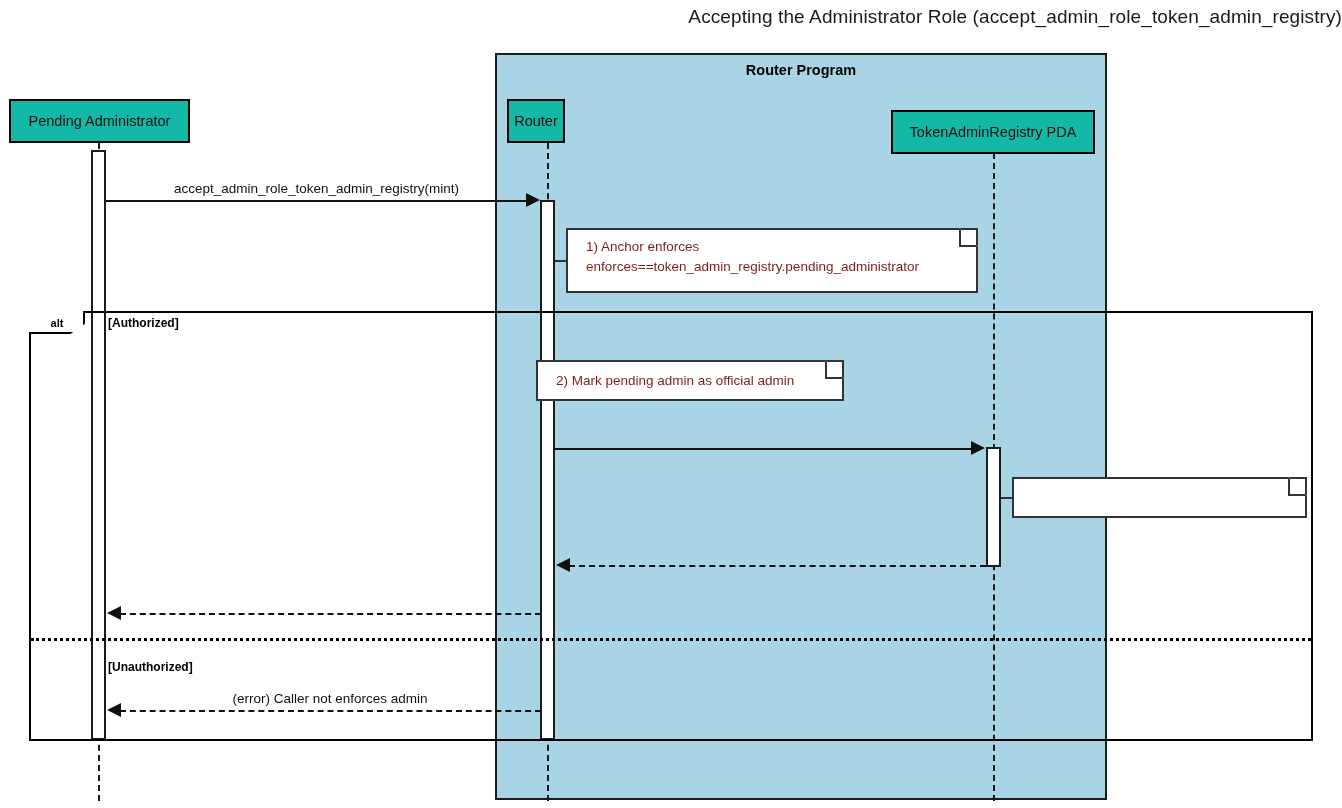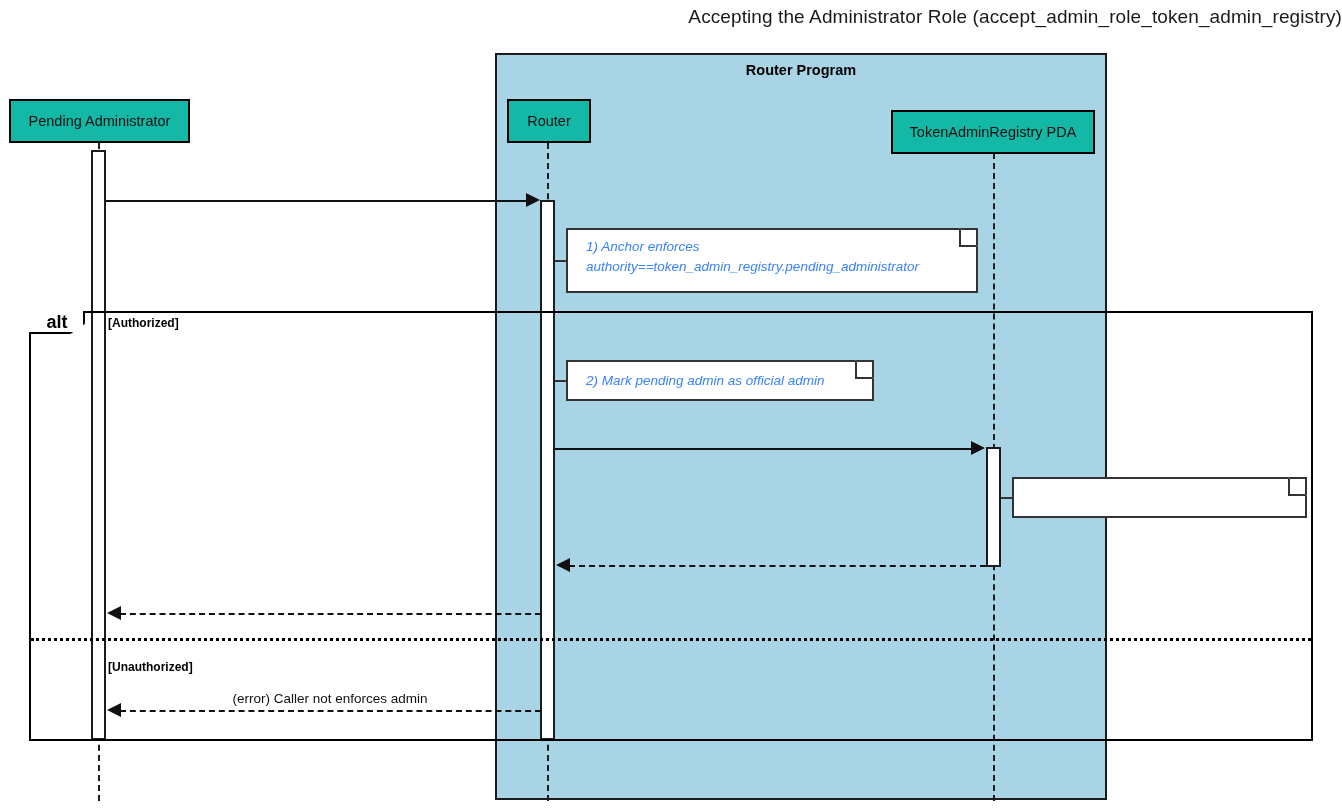--- a/index.html
+++ b/index.html
@@ -105,24 +105,23 @@
     border-right: 14px solid #111111;
   }
 
   
   .note {
     background: #ffffff;
     border: 2px solid #333333;
     box-sizing: border-box;
     font-size: 13.5px;
     line-height: 1.45;
-    color: #3b82f6;
+    color: #7f1d1d;
     padding: 7px 0 7px 18px;
     position: absolute;
-    font-style: italic;
   }
   .note .fold {
     position: absolute;
     top: -2px;
     right: -2px;
     width: 17px;
     height: 17px;
     background: #ffffff;
     border-left: 2px solid #333333;
     border-bottom: 2px solid #333333;
@@ -156,21 +155,21 @@
     clip-path: polygon(0 0, 100% 0, 100% 55%, 74% 100%, 0 100%);
   }
   .frag-tab-inner {
     left: 29px;
     top: 311px;
     width: 56px;
     height: 23px;
     display: flex;
     align-items: center;
     justify-content: center;
-    font-size: 18px;
+    font-size: 11px;
     font-weight: bold;
     color: #000000;
   }
   .frag-guard {
     font-size: 12px;
     font-weight: bold;
     color: #000000;
     white-space: nowrap;
   }
   .frag-divider {
@@ -189,50 +188,51 @@
   <div class="abs group-title">Router Program</div>
 
   <div class="abs lifeline" style="left:98px; top:143px; height:658px;"></div>
   <div class="abs lifeline" style="left:547px; top:143px; height:658px;"></div>
   <div class="abs lifeline" style="left:993px; top:143px; height:658px;"></div>
 
   <div class="abs participant" style="left:9px; top:99px; width:181px; height:44px;">
     <span>Pending Administrator</span>
   </div>
 
-  <div class="abs participant" style="left:507px; top:99px; width:84px; height:44px;">
+  <div class="abs participant" style="left:507px; top:99px; width:58px; height:44px;">
     <span>Router</span>
   </div>
 
   <div class="abs participant" style="left:891px; top:99px; width:204px; height:44px;margin-top:11px;">
     <span>TokenAdminRegistry PDA</span>
   </div>
 
   <div class="abs activation" style="left:91px; top:150px; height:590px;"></div>
   <div class="abs activation" style="left:540px; top:200px; height:540px;"></div>
   <div class="abs activation" style="left:986px; top:447px; height:120px;"></div>
 
+  <div class="abs msg-label" style="left:106px; top:181px; width:421px;">accept_admin_role_token_admin_registry(mint)</div>
   <div class="abs msg-line" style="left:106px; top:200px; width:422px;"></div>
   <div class="abs arrow-right" style="left:526px; top:193px;"></div>
 
   <div class="abs note-connector" style="left:555px; top:260px; width:14px;"></div>
   <div class="note" style="left:566px; top:228px; width:412px; height:65px;">
     <span class="fold"></span>
     <div>1) Anchor enforces</div>
-    <div>authority==token_admin_registry.pending_administrator</div>
+    <div>enforces==token_admin_registry.pending_administrator</div>
   </div>
 
   <div class="abs frag-box"></div>
   <div class="abs frag-tab"></div>
   <div class="abs frag-tab-inner">alt</div>
 
   <div class="abs frag-guard" style="left:108px; top:316px;">[Authorized]</div>
 
   <div class="abs note-connector" style="left:555px; top:380px; width:14px;"></div>
-  <div class="note" style="left:566px; top:360px; width:308px; height:41px; display:flex; align-items:center;">
+  <div class="note" style="left:536px; top:360px; width:308px; height:41px; display:flex; align-items:center;">
     <span class="fold"></span>
     <div>2) Mark pending admin as official admin</div>
   </div>
 
   <div class="abs msg-line" style="left:555px; top:448px; width:418px;"></div>
   <div class="abs arrow-right" style="left:971px; top:441px;"></div>
 
   <div class="abs note-connector" style="left:1001px; top:497px; width:13px;"></div>
   <div class="note" style="left:1012px; top:477px; width:295px; height:41px; display:flex; align-items:center;">
     <span class="fold"></span>

